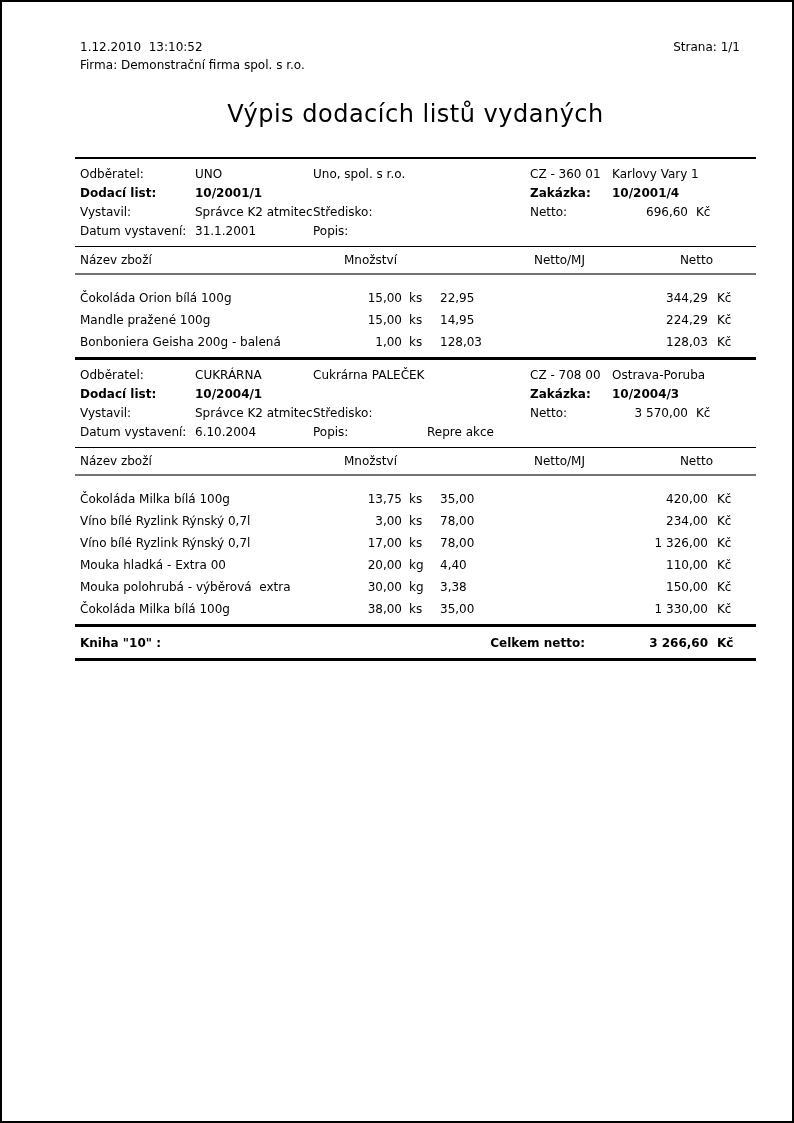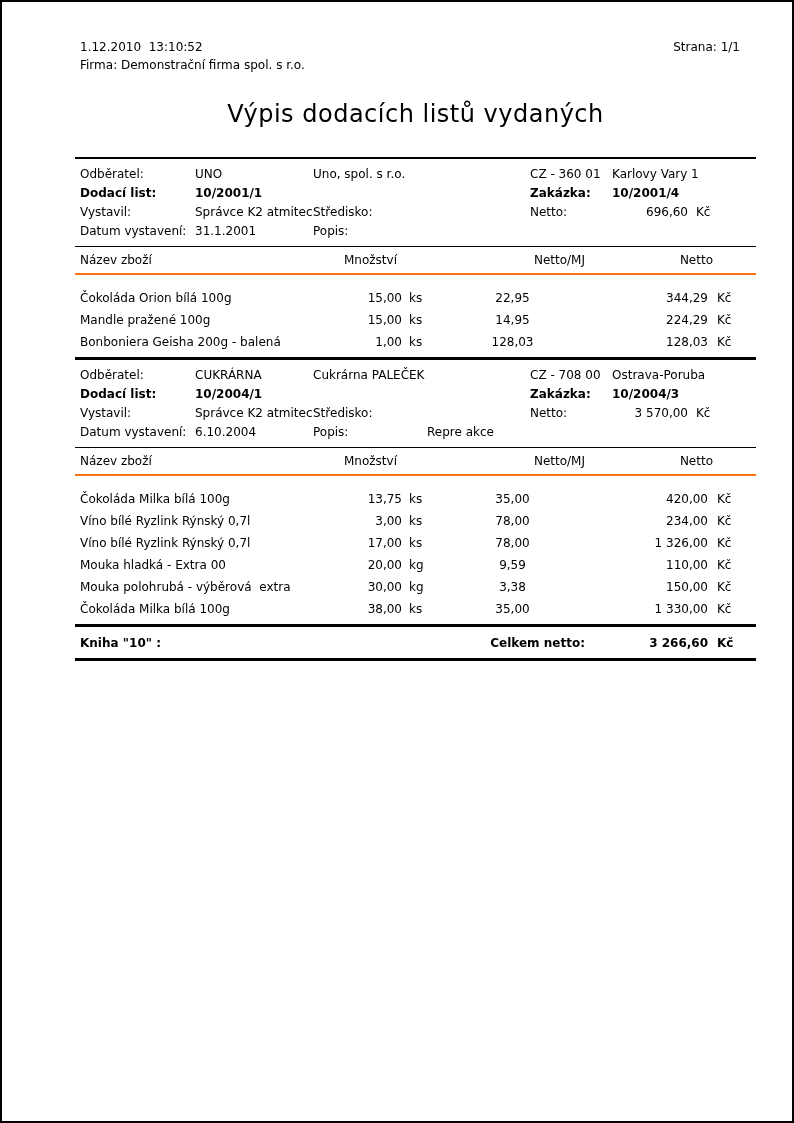--- a/index.html
+++ b/index.html
@@ -55,32 +55,32 @@
 
   
   table.items { border-collapse: collapse; width: 681px; table-layout: fixed; border-top: 1px solid #000; }
   table.items col.c-name  { width: 265px; }
   table.items col.c-qty   { width: 62px; }
   table.items col.c-unit  { width: 38px; }
   table.items col.c-nmj   { width: 145px; }
   table.items col.c-netto { width: 123px; }
   table.items col.c-kc    { width: 48px; }
   table.items th, table.items td { padding: 0; font-weight: normal; white-space: pre; overflow: hidden; }
-  table.items thead th { height: 26px; vertical-align: middle; border-bottom: 2px solid #f97316; }
+  table.items thead th { height: 26px; vertical-align: middle; border-bottom: 2px solid #737373; }
   table.items tbody td { height: 22px; vertical-align: middle; }
   table.items tbody tr:first-child td { padding-top: 12px; }
   table.items tbody tr:last-child td { padding-bottom: 4px; }
   .h-name  { text-align: left; padding-left: 5px !important; }
   .h-qty   { text-align: left; padding-left: 4px !important; }
   .h-nmj   { text-align: right; }
   .h-netto { text-align: right; padding-right: 43px !important; }
   .col-name  { text-align: left; padding-left: 5px !important; }
   .col-qty   { text-align: right; }
   .col-unit  { text-align: left; padding-left: 7px !important; }
-  .col-nmj   { text-align: center; }
+  .col-nmj   { text-align: left; }
   .col-netto { text-align: right; }
   .col-kc    { text-align: left; padding-left: 9px !important; }
 
   
   .summary {
     border-top: 3px solid #000;
     border-bottom: 3px solid #000;
     display: flex;
     align-items: center;
     height: 31px;
@@ -254,21 +254,21 @@
               <td class="col-qty txt">17,00</td>
               <td class="col-unit txt">ks</td>
               <td class="col-nmj txt">78,00</td>
               <td class="col-netto txt">1 326,00</td>
               <td class="col-kc txt">Kč</td>
             </tr>
             <tr>
               <td class="col-name txt">Mouka hladká - Extra 00</td>
               <td class="col-qty txt">20,00</td>
               <td class="col-unit txt">kg</td>
-              <td class="col-nmj txt">9,59</td>
+              <td class="col-nmj txt">4,40</td>
               <td class="col-netto txt">110,00</td>
               <td class="col-kc txt">Kč</td>
             </tr>
             <tr>
               <td class="col-name txt">Mouka polohrubá - výběrová  extra</td>
               <td class="col-qty txt">30,00</td>
               <td class="col-unit txt">kg</td>
               <td class="col-nmj txt">3,38</td>
               <td class="col-netto txt">150,00</td>
               <td class="col-kc txt">Kč</td>

